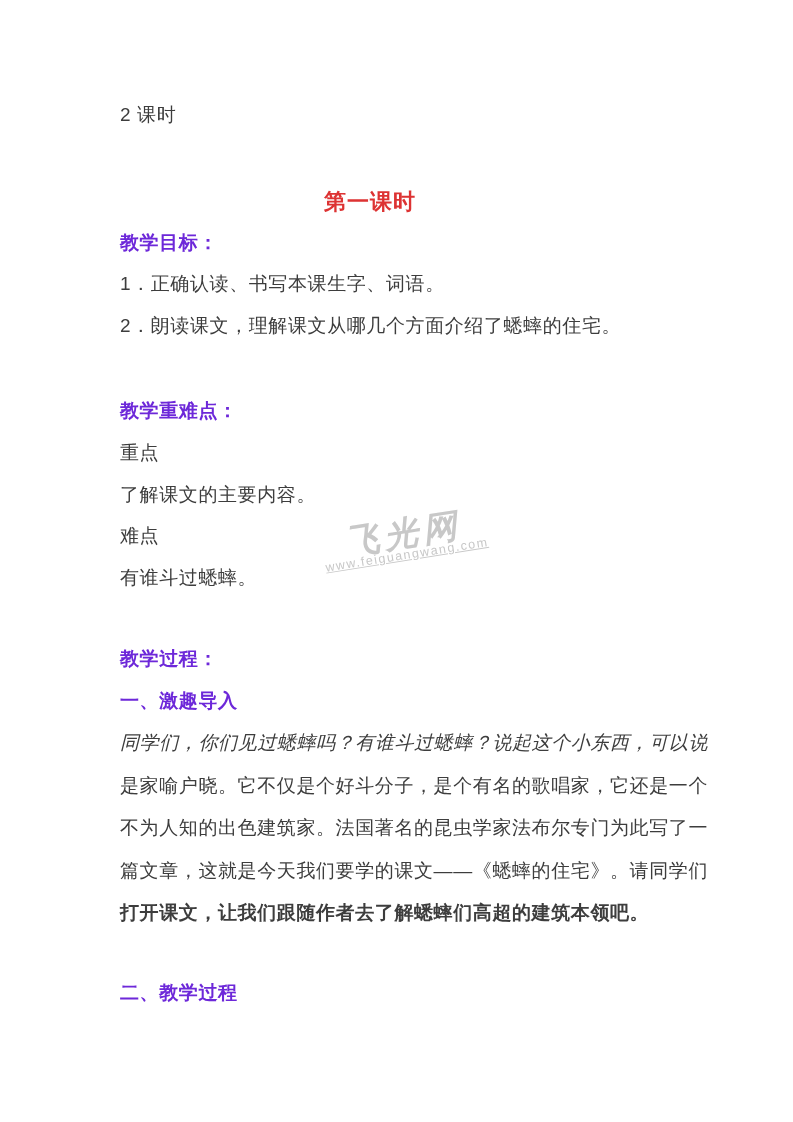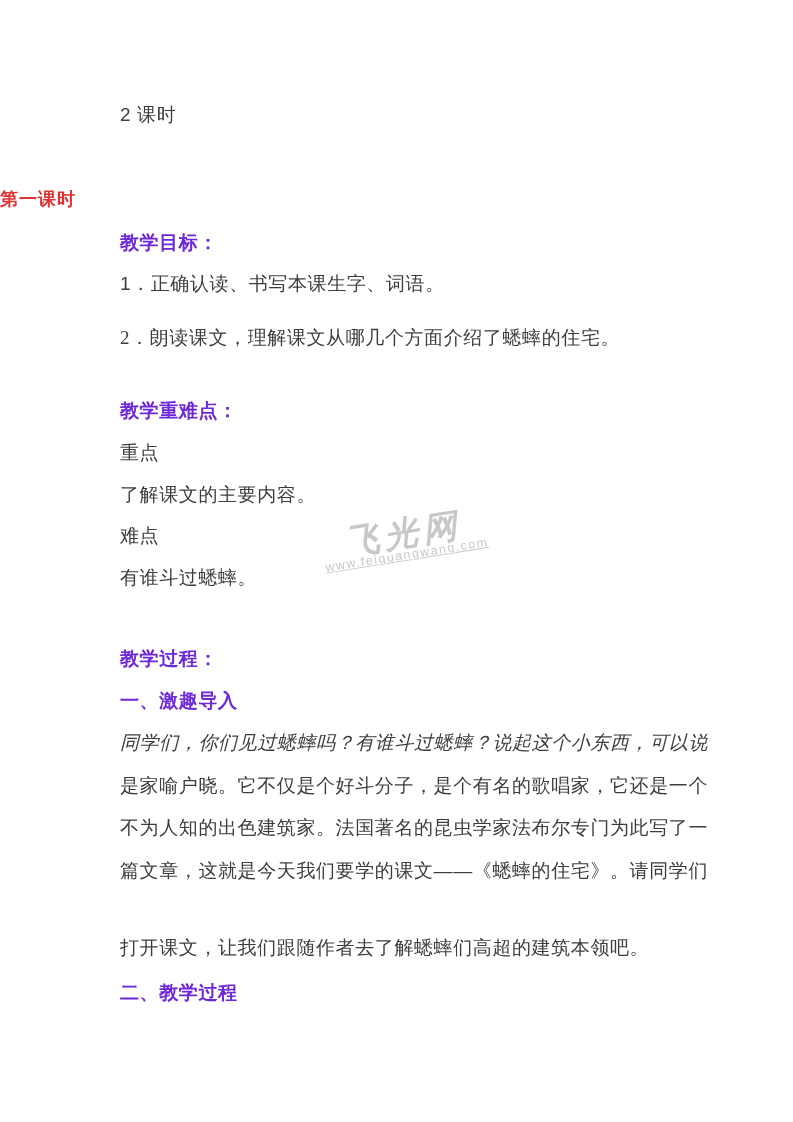--- a/index.html
+++ b/index.html
@@ -24,21 +24,22 @@
     white-space: pre;
     line-height: 1.25;
   }
   .bold {
     font-weight: bold;
     color: #6d28d9;
   }
   .session-title {
     left: 0;
     width: 100%;
-    font-size: 18px;
+    text-align: center;
+    font-size: 22px;
     font-weight: bold;
     color: #dd3333;
     letter-spacing: 1px;
   }
   .watermark {
     position: absolute;
     left: 322px;
     top: 516px;
     transform: rotate(-9deg);
     color: #c8c8c8;
@@ -63,37 +64,37 @@
 <body>
 
 <div class="page">
 
   <div class="line" style="top:103px;">2 课时</div>
 
   <div class="line session-title" style="top:188px;">第一课时</div>
 
   <div class="line bold" style="top:231px;">教学目标：</div>
   <div class="line" style="top:272px;">1．正确认读、书写本课生字、词语。</div>
-  <div class="line" style="top:326px;font-family:Liberation Serif, serif;">2．朗读课文，理解课文从哪几个方面介绍了蟋蟀的住宅。</div>
+  <div class="line" style="top:314px;">2．朗读课文，理解课文从哪几个方面介绍了蟋蟀的住宅。</div>
 
   <div class="line bold" style="top:399px;">教学重难点：</div>
   <div class="line" style="top:441px;">重点</div>
   <div class="line" style="top:483px;">了解课文的主要内容。</div>
   <div class="line" style="top:524px;">难点</div>
   <div class="line" style="top:566px;">有谁斗过蟋蟀。</div>
 
   <div class="watermark">
     <div class="wm-logo">飞光网</div>
     <div class="wm-url">www.feiguangwang.com</div>
   </div>
 
   <div class="line bold" style="top:647px;">教学过程：</div>
   <div class="line bold" style="top:689px;">一、激趣导入</div>
 
   <div class="line" style="top:731px;font-style:italic;">同学们，你们见过蟋蟀吗？有谁斗过蟋蟀？说起这个小东西，可以说</div>
   <div class="line" style="top:774px;">是家喻户晓。它不仅是个好斗分子，是个有名的歌唱家，它还是一个</div>
   <div class="line" style="top:859px;">篇文章，这就是今天我们要学的课文——《蟋蟀的住宅》。请同学们</div>
   <div class="line" style="top:816px;">不为人知的出色建筑家。法国著名的昆虫学家法布尔专门为此写了一</div>
-  <div class="line" style="top:936px;">打开课文，让我们跟随作者去了解蟋蟀们高超的建筑本领吧。</div>
+  <div class="line" style="top:901px;font-weight:bold;">打开课文，让我们跟随作者去了解蟋蟀们高超的建筑本领吧。</div>
 
   <div class="line bold" style="top:981px;">二、教学过程</div>
 
 </div>
 
 </body></html>

